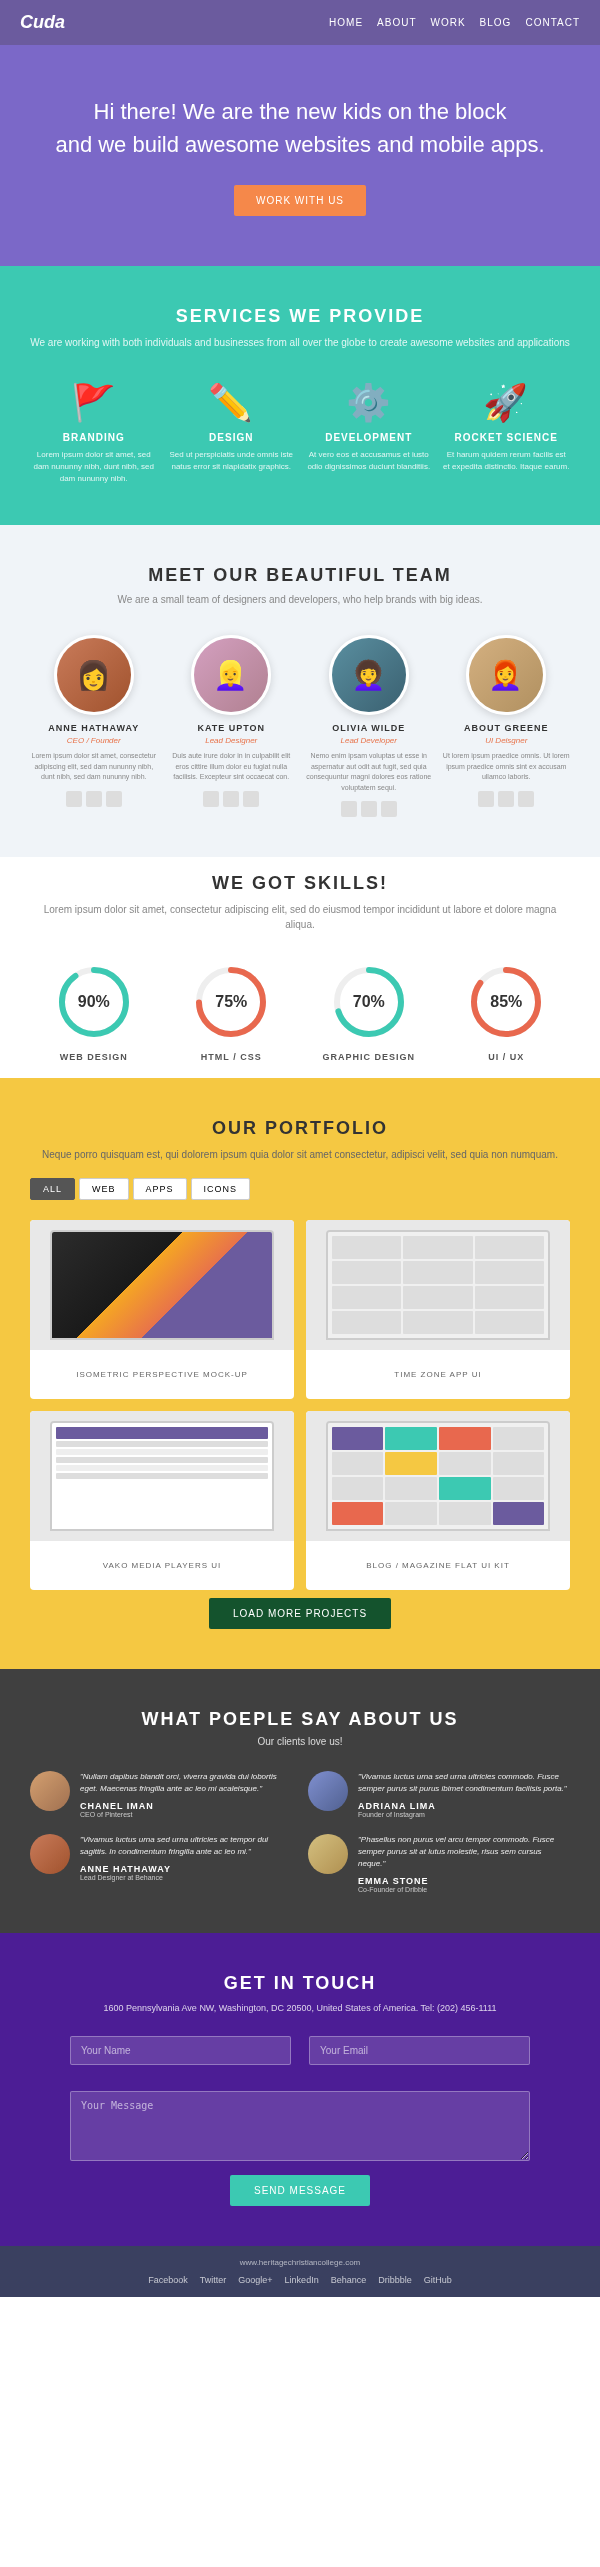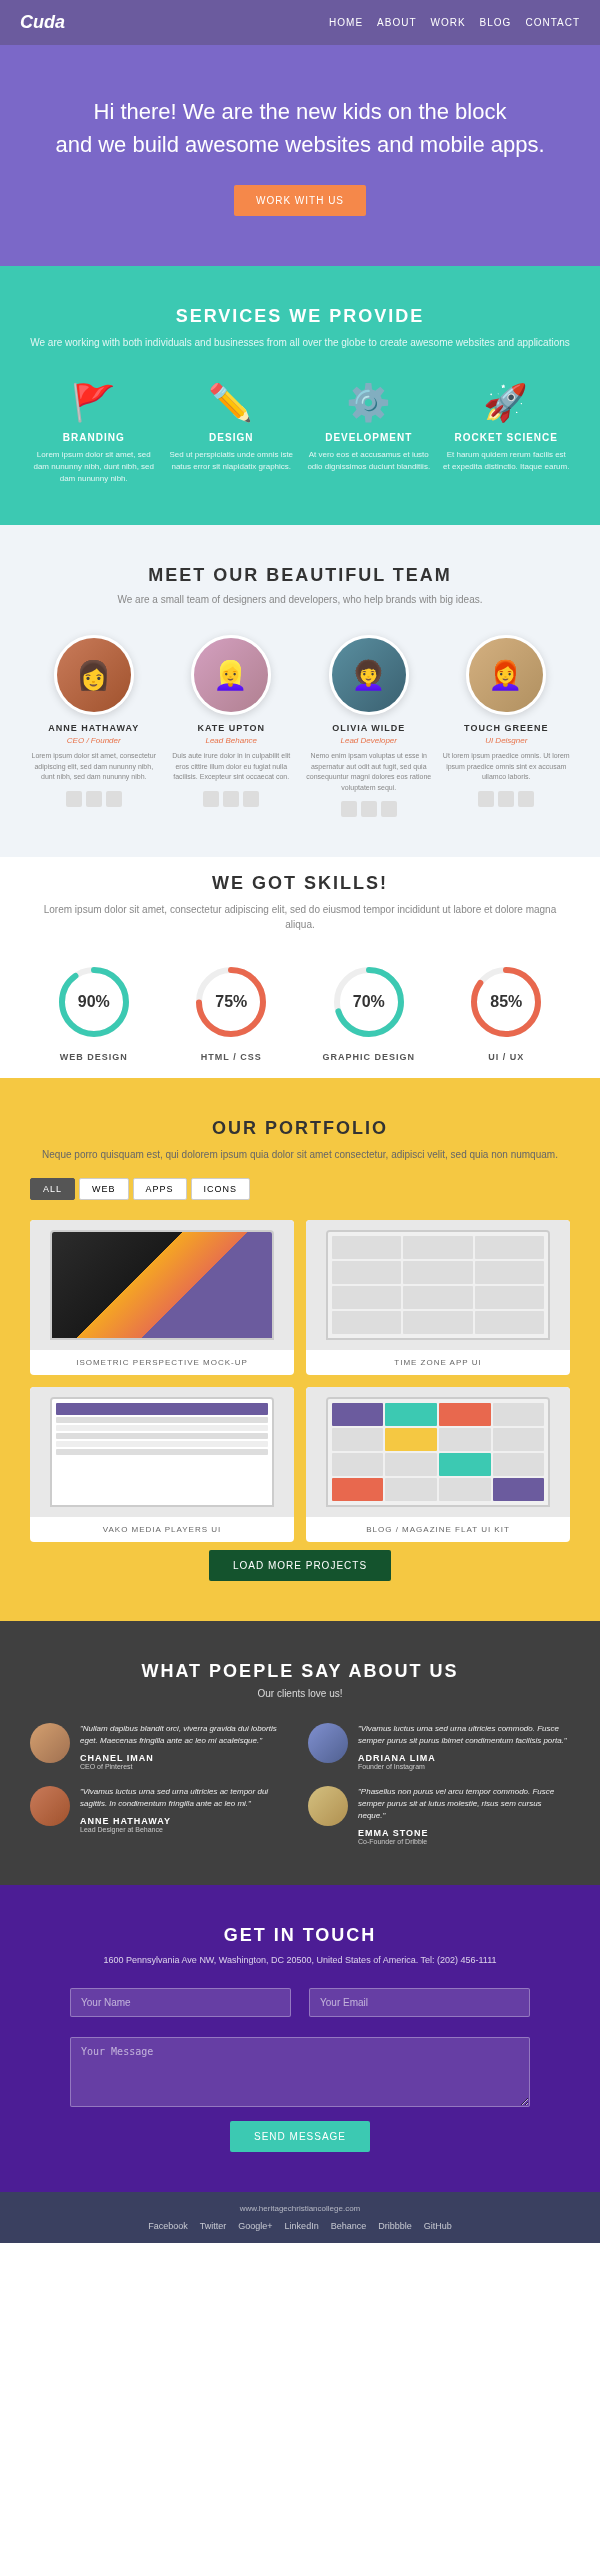--- a/index.html
+++ b/index.html
@@ -337,21 +337,21 @@
       width: 100%;
       height: 100%;
       display: flex;
       flex-direction: column;
       gap: 2px;
       padding: 4px;
     }
     .screen-row { background: #eee; height: 8px; border-radius: 1px; }
     .screen-row:first-child { background: #6b5b9e; height: 12px; }
     .portfolio-caption {
-      padding: 8px;
+      padding: 20px;
       font-size: 8px;
       color: #666;
       letter-spacing: 1px;
       text-transform: uppercase;
       text-align: center;
     }
     .load-more-btn {
       background: #14532d;
       color: #fff;
       border: none;
@@ -439,21 +439,21 @@
       margin-bottom: 20px;
       line-height: 1.5;
     }
     .contact-form {
       max-width: 460px;
       margin: 0 auto;
     }
     .form-row {
       display: flex;
       gap: 18px;
-      margin-bottom: 20px;
+      margin-bottom: 26px;
       justify-content: center;
     }
     .form-input {
       flex: 1;
       padding: 8px 10px;
       background: rgba(255,255,255,0.15);
       border: 1px solid rgba(255,255,255,0.3);
       color: #fff;
       font-size: 10px;
       border-radius: 2px;
@@ -572,21 +572,21 @@
         <span class="social-icon"></span>
         <span class="social-icon"></span>
         <span class="social-icon"></span>
       </div>
     </div>
     <div class="team-member">
       <div class="team-avatar">
         <div class="avatar-placeholder avatar-2">👱‍♀️</div>
       </div>
       <h3>KATE UPTON</h3>
-      <div class="role">Lead Behance</div>
+      <div class="role">Lead Designer</div>
       <p>Duis aute irure dolor in in culpabilit elit eros cittire illum dolor eu fugiat nulla facilisis. Excepteur sint occaecat con.</p>
       <div class="social-icons">
         <span class="social-icon"></span>
         <span class="social-icon"></span>
         <span class="social-icon"></span>
       </div>
     </div>
     <div class="team-member">
       <div class="team-avatar">
         <div class="avatar-placeholder avatar-3">👩‍🦱</div>
@@ -597,21 +597,21 @@
       <div class="social-icons">
         <span class="social-icon"></span>
         <span class="social-icon"></span>
         <span class="social-icon"></span>
       </div>
     </div>
     <div class="team-member">
       <div class="team-avatar">
         <div class="avatar-placeholder avatar-4">👩‍🦰</div>
       </div>
-      <h3>TOUCH GREENE</h3>
+      <h3>ABOUT GREENE</h3>
       <div class="role">UI Deisgner</div>
       <p>Ut lorem ipsum praedice omnis. Ut lorem ipsum praedice omnis sint ex accusam ullamco laboris.</p>
       <div class="social-icons">
         <span class="social-icon"></span>
         <span class="social-icon"></span>
         <span class="social-icon"></span>
       </div>
     </div>
   </div>
 </section>

